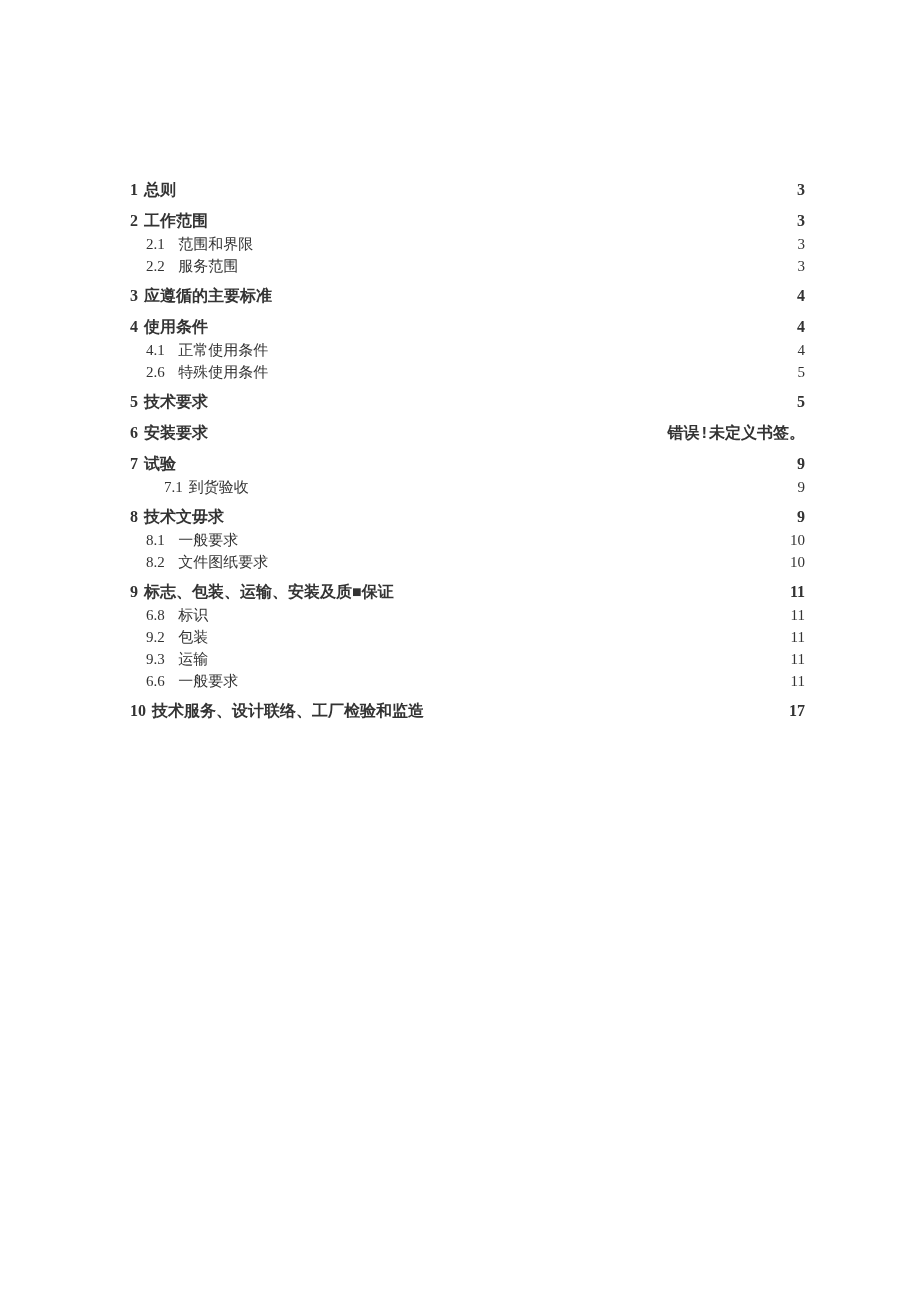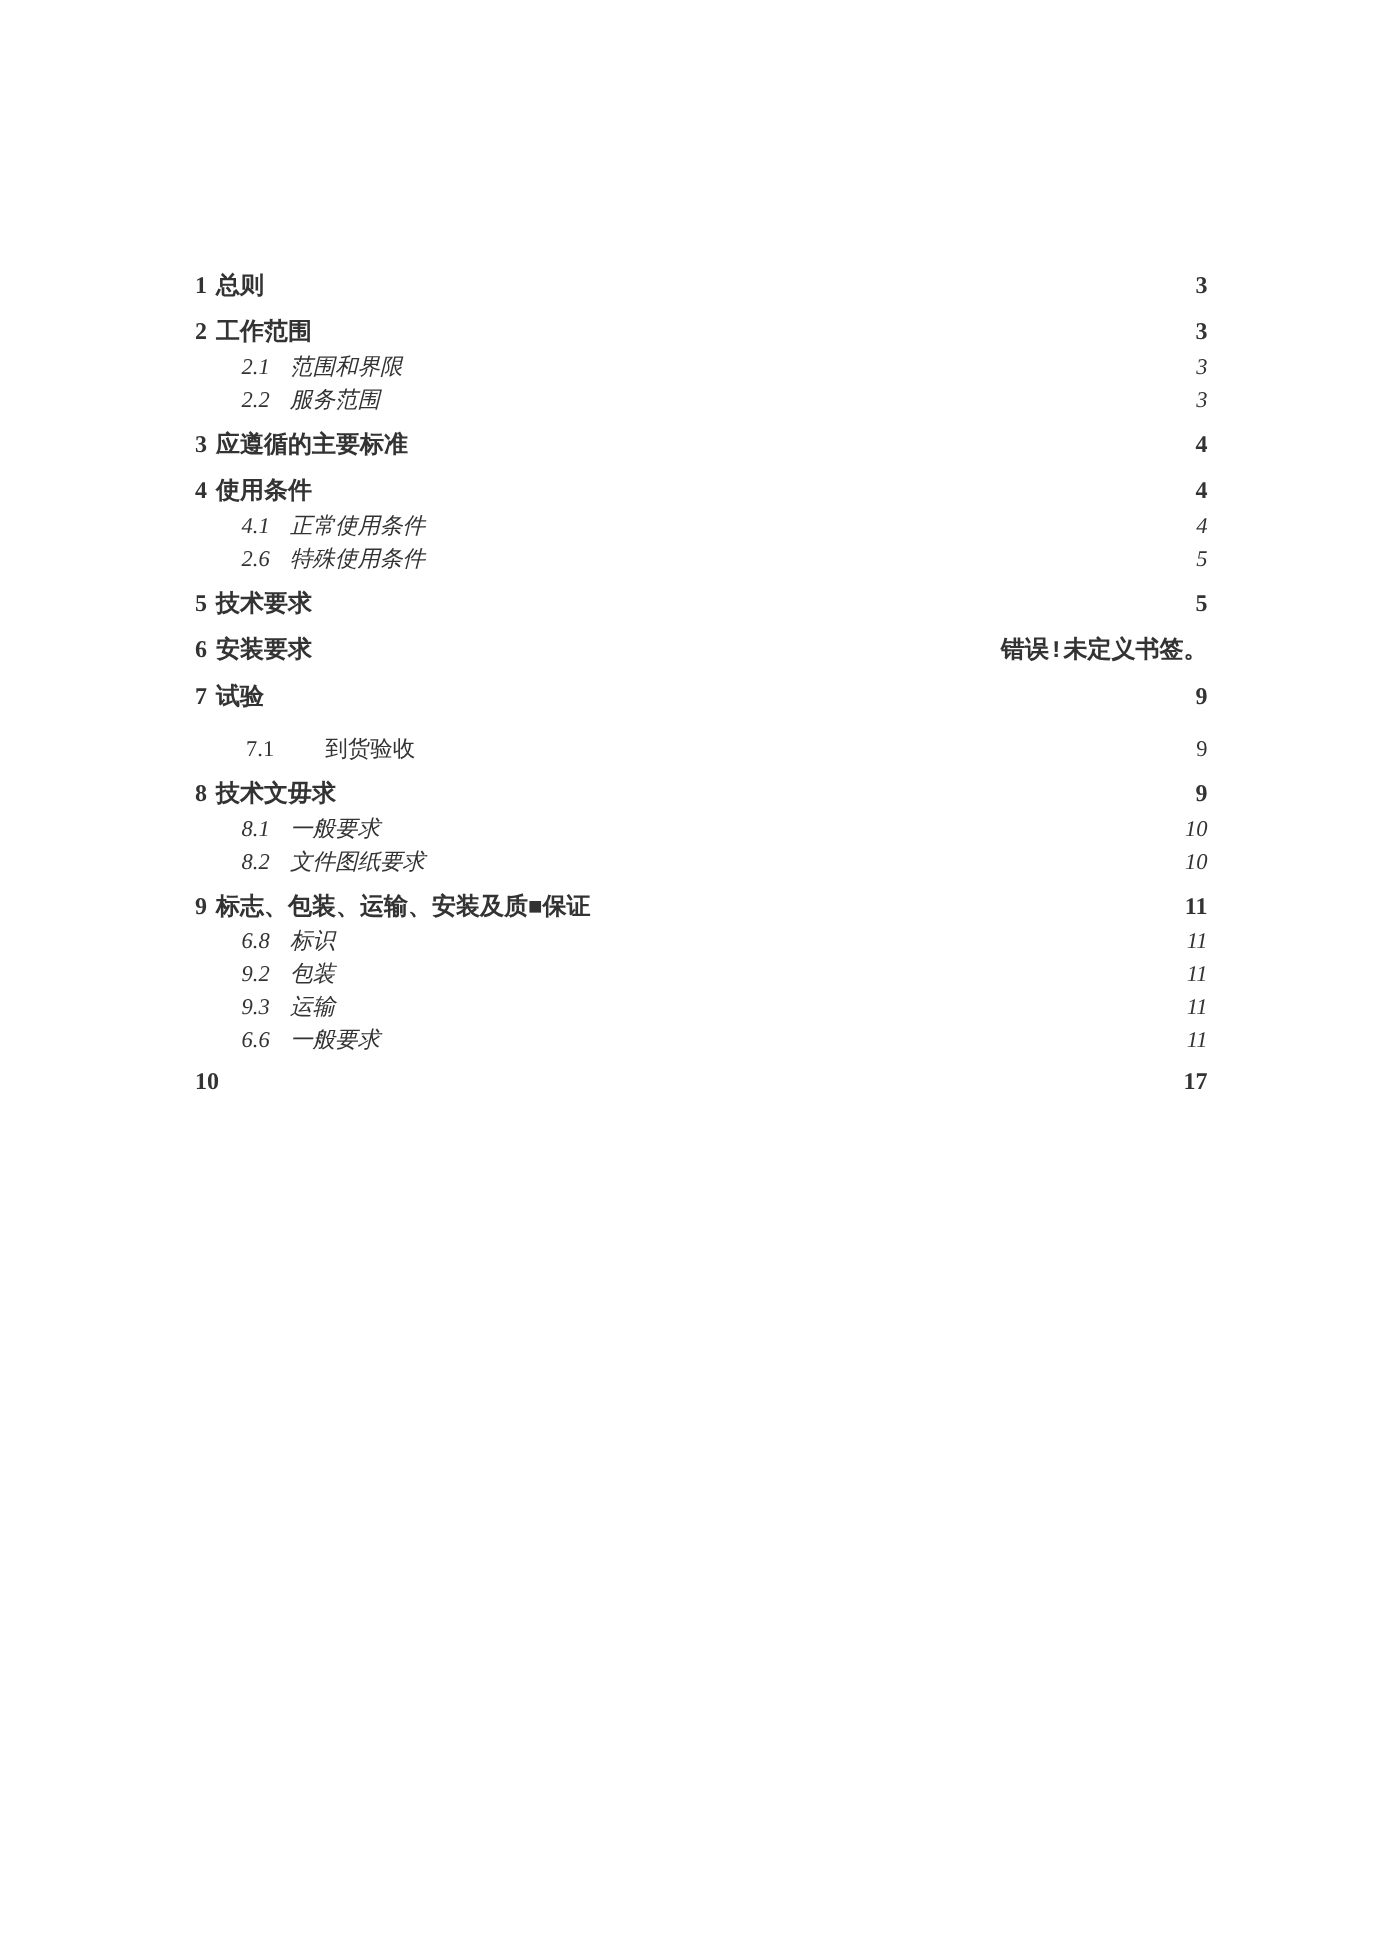--- a/index.html
+++ b/index.html
@@ -28,31 +28,29 @@
       white-space: nowrap;
     }
     .row-h1 {
       font-weight: bold;
       margin-top: 10px;
       margin-bottom: 0;
       font-size: 16px;
     }
     .row-h2 {
       font-weight: normal;
-      margin-left: 31px;
+      margin-left: 16px;
       margin-top: 3px;
       font-size: 15px;
-      font-style: italic;
     }
     .row-h2b {
       font-weight: normal;
       margin-left: 34px;
-      margin-top: 15px;
-      font-size: 15px;
-      gap: 28px;
+      margin-top: 3px;
+      font-size: 15px;
     }
     .num {
       margin-right: 6px;
     }
     .label {
       flex: 0 0 auto;
     }
     .leader {
       position: relative;
       flex: 1 1 auto;
@@ -216,18 +214,19 @@
     </div>
     <div class="row row-h2">
       <span class="num">6.6</span>&nbsp;&nbsp;
       <span class="label">一般要求</span>
       <span class="leader leader-light"></span>
       <span class="page-num">11</span>
     </div>
 
     <div class="row row-h1">
       <span class="num">10</span>
+      <span class="label">技术服务、设计联络、工厂检验和监造</span>
       <span class="leader"></span>
       <span class="page-num">17</span>
     </div>
 
   </div>
 </div>
 
 </body></html>

